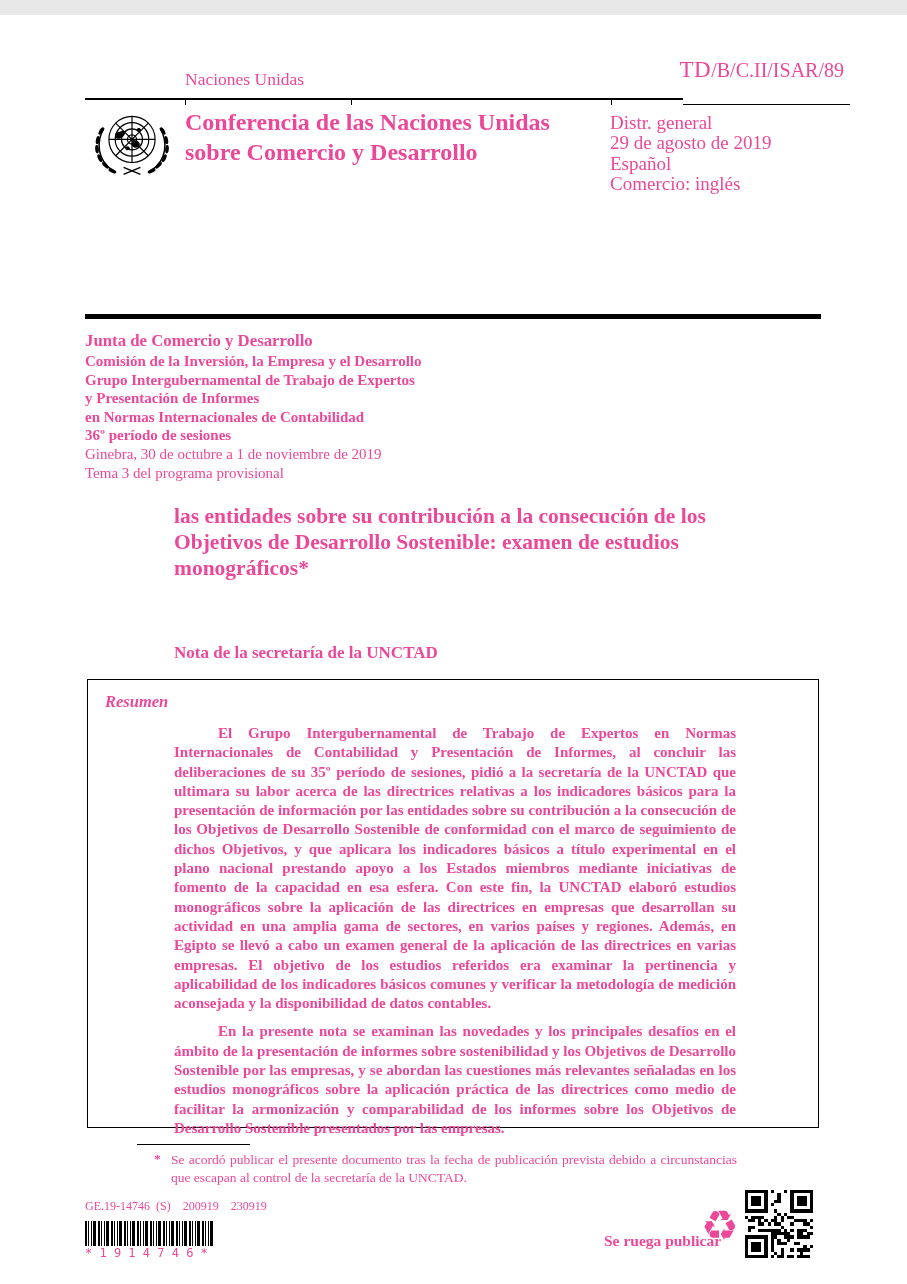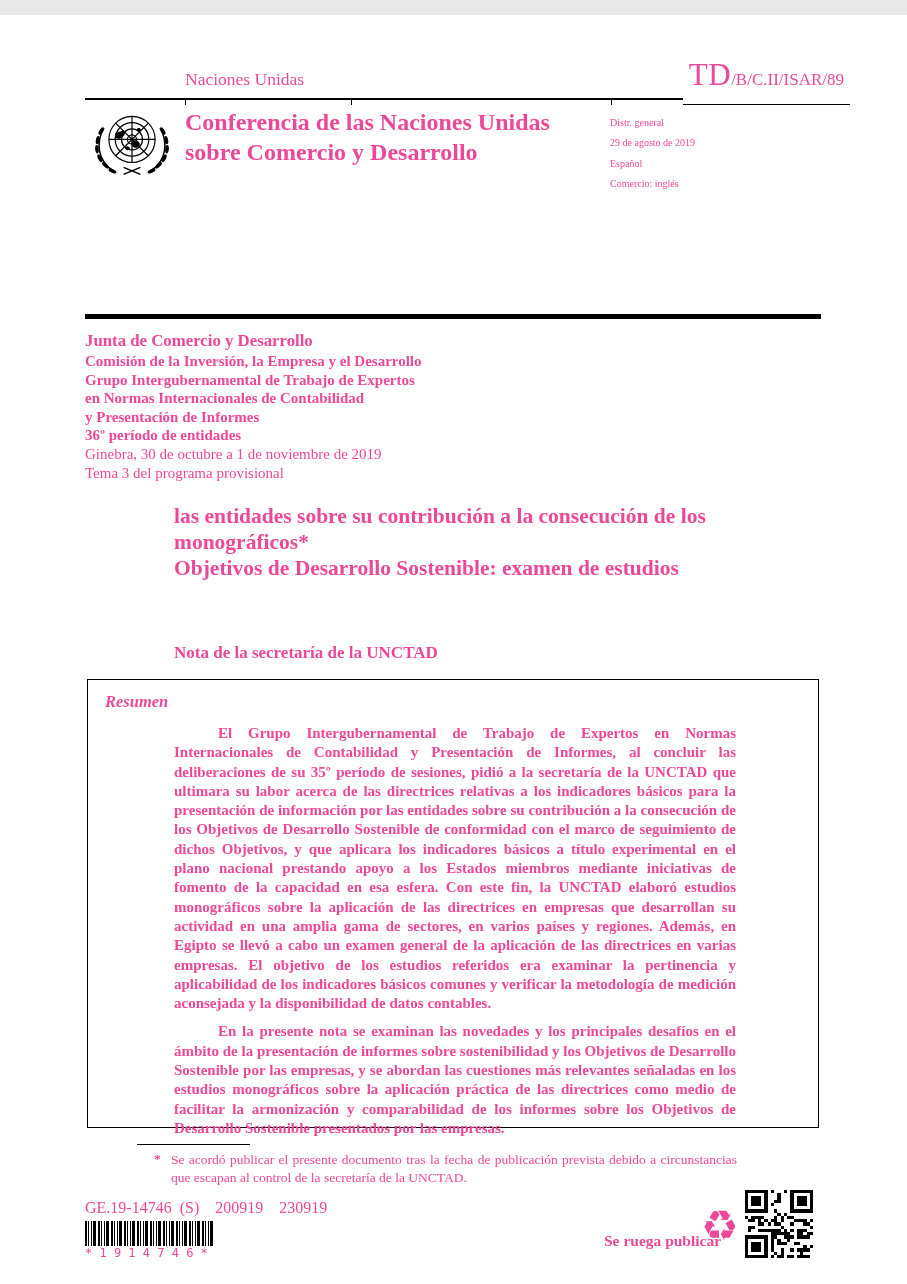--- a/index.html
+++ b/index.html
@@ -6,29 +6,29 @@
   .page{
     position:relative;width:907px;height:1284px;background:#ffffff;
     font-family:"Liberation Serif", serif;color:#ec4899;overflow:hidden;
     margin:15px auto;
   }
   .abs{position:absolute;}
 
   
   .org-name{left:185px;top:54px;font-size:17.5px;}
   .doc-symbol{top:42px;right:63px;white-space:nowrap;}
-  .doc-symbol .big{font-size:31px;letter-spacing:.5px;text-align:right;}
-  .doc-symbol .small{font-size:17px;}
+  .doc-symbol .big{font-size:23px;letter-spacing:.5px;text-align:right;}
+  .doc-symbol .small{font-size:20px;}
   .rule{background:#000;}
   .rule-left{left:85px;top:83px;width:598px;height:1.6px;}
   .rule-right{left:683px;top:88.5px;width:167px;height:1.6px;}
   .tick{top:84px;width:1.2px;height:6px;background:#000;}
   .emblem{left:90px;top:95px;}
   .conf-title{left:185px;top:93px;font-size:24px;font-weight:bold;line-height:29.5px;}
-  .distr-block{left:610px;top:98px;font-size:10px;line-height:20.3px;}
+  .distr-block{left:610px;top:98px;font-size:19px;line-height:20.3px;}
 
   .thick-bar{left:85px;top:299px;width:736px;height:5px;background:#000;}
 
   
   .session{left:85px;top:315px;font-size:15px;line-height:18.6px;}
   .session .s-lg{font-size:16.8px;font-weight:bold;line-height:22px;}
   .session .s-b{font-weight:bold;}
 
   
   .doc-title{left:174px;top:489px;font-size:21.5px;font-weight:bold;line-height:25.8px;}
@@ -40,21 +40,21 @@
   .summary-text{position:absolute;left:0;top:44px;right:0;}
   .sum-p{margin:0 82px 0 86px;text-align:justify;font-size:15px;line-height:19.3px;text-indent:44px;}
   .sum-p + .sum-p{margin-top:9px;}
 
   
   .fn-rule{left:137px;top:1129px;width:113px;height:1.4px;background:#000;}
   .fn-star{left:154px;top:1136px;font-size:13.5px;font-weight:bold;}
   .footnote{left:171px;top:1136px;width:566px;font-size:13.5px;line-height:17.6px;text-align:justify;}
 
   
-  .ge-line{left:85px;top:1184px;font-size:16px;white-space:pre;text-align:right;}
+  .ge-line{left:85px;top:1184px;font-size:12px;white-space:pre;text-align:right;}
   .bars{left:85px;top:1206px;width:130px;height:25px;
     background:repeating-linear-gradient(90deg,#000 0 2px,#fff 2px 3px,#000 3px 4px,#fff 4px 6px,#000 6px 7px,#fff 7px 8px,#000 8px 11px,#fff 11px 13px);}
   .bar-digits{left:85px;top:1231px;font-family:"DejaVu Sans Mono", monospace;font-size:12px;white-space:pre;}
   .recycle-label{left:604px;top:1217px;font-size:15.5px;font-weight:bold;}
   .recycle-icon{left:701px;top:1190px;font-family:"DejaVu Sans", sans-serif;font-size:42px;line-height:1;}
   .qr{left:745px;top:1175px;}
 </style>
 </head>
 <body>
 
@@ -118,31 +118,31 @@
     <div>Español</div>
     <div>Comercio: inglés</div>
   </div>
 
   <div class="abs thick-bar"></div>
 
   <div class="abs session">
     <div class="s-lg">Junta de Comercio y Desarrollo</div>
     <div class="s-b">Comisión de la Inversión, la Empresa y el Desarrollo</div>
     <div class="s-b">Grupo Intergubernamental de Trabajo de Expertos</div>
+    <div class="s-b">y Presentación de Informes</div>
     <div class="s-b">en Normas Internacionales de Contabilidad</div>
-    <div class="s-b">y Presentación de Informes</div>
-    <div class="s-b">36º período de entidades</div>
+    <div class="s-b">36º período de sesiones</div>
     <div class="s-r">Ginebra, 30 de octubre a 1 de noviembre de 2019</div>
     <div class="s-r">Tema 3 del programa provisional</div>
   </div>
 
   <div class="abs doc-title">
     <div>las entidades sobre su contribución a la consecución de los</div>
+    <div>Objetivos de Desarrollo Sostenible: examen de estudios</div>
     <div>monográficos*</div>
-    <div>Objetivos de Desarrollo Sostenible: examen de estudios</div>
   </div>
   <div class="abs subtitle">Nota de la secretaría de la UNCTAD</div>
 
   <div class="abs summary-box">
     <div class="summary-label">Resumen</div>
     <div class="summary-text">
       <p class="sum-p">El Grupo Intergubernamental de Trabajo de Expertos en Normas Internacionales de Contabilidad y Presentación de Informes, al concluir las deliberaciones de su 35º período de sesiones, pidió a la secretaría de la UNCTAD que ultimara su labor acerca de las directrices relativas a los indicadores básicos para la presentación de información por las entidades sobre su contribución a la consecución de los Objetivos de Desarrollo Sostenible de conformidad con el marco de seguimiento de dichos Objetivos, y que aplicara los indicadores básicos a título experimental en el plano nacional prestando apoyo a los Estados miembros mediante iniciativas de fomento de la capacidad en esa esfera. Con este fin, la UNCTAD elaboró estudios monográficos sobre la aplicación de las directrices en empresas que desarrollan su actividad en una amplia gama de sectores, en varios países y regiones. Además, en Egipto se llevó a cabo un examen general de la aplicación de las directrices en varias empresas. El objetivo de los estudios referidos era examinar la pertinencia y aplicabilidad de los indicadores básicos comunes y verificar la metodología de medición aconsejada y la disponibilidad de datos contables.</p>
       <p class="sum-p">En la presente nota se examinan las novedades y los principales desafíos en el ámbito de la presentación de informes sobre sostenibilidad y los Objetivos de Desarrollo Sostenible por las empresas, y se abordan las cuestiones más relevantes señaladas en los estudios monográficos sobre la aplicación práctica de las directrices como medio de facilitar la armonización y comparabilidad de los informes sobre los Objetivos de Desarrollo Sostenible presentados por las empresas.</p>
     </div>
   </div>

